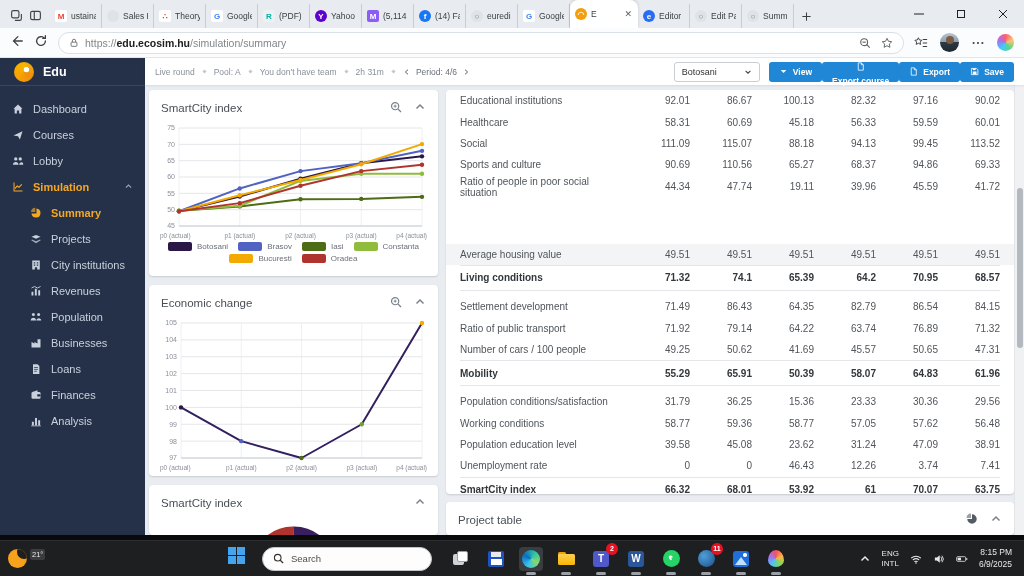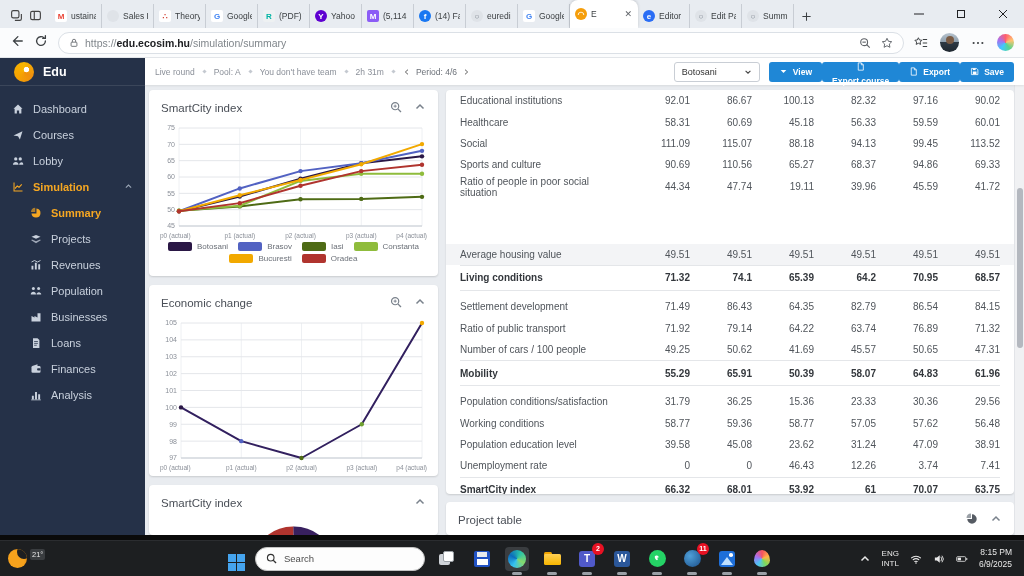--- a/index.html
+++ b/index.html
@@ -102,21 +102,21 @@
   .page-scroll { position:absolute; right:0; top:0; bottom:0; width:10px; background:#f0f1f3; border-left:1px solid #e2e4e8; }
   .page-scroll .thumb { position:absolute; left:2px; top:130px; width:6px; height:160px; background:#b4b8bf; border-radius:3px; }
 
   
   .taskbar { position:absolute; left:0; bottom:0; width:1024px; height:36px; background:#1d1f21;
              border-top:1px solid #2b2d30; display:flex; align-items:center; }
   .weather { display:flex; align-items:flex-start; gap:3px; padding-left:8px; width:70px; }
   .moon { width:19px; height:19px; border-radius:50%; background:radial-gradient(circle at 35% 60%, #f6a21c 55%, #e07b00 100%); position:relative; overflow:hidden; }
   .moon::before { content:""; position:absolute; right:-4px; top:-4px; width:14px; height:14px; border-radius:50%; background:#1d1f21; }
   .weather .temp { font-size:7.5px; color:#e8e8e8; background:#3a3d40; border-radius:2px; padding:1px 2px; }
-  .tb-center { display:flex; align-items:flex-end; gap:10px; position:absolute; left:228px; }
+  .tb-center { display:flex; align-items:flex-start; gap:17px; position:absolute; left:228px; }
   .winlogo { width:17px; height:17px; display:grid; grid-template-columns:8px 8px; grid-template-rows:8px 8px; gap:1px; }
   .winlogo div { background:#45a4ee; }
   .search-pill { width:170px; height:24px; border-radius:12px; background:#fdfdfd; border:1px solid #c4c4c4;
                  display:flex; align-items:center; gap:7px; padding:0 10px; font-size:9.5px; color:#4d4d4d; }
   .search-pill svg { width:11px; height:11px; color:#333; }
   .tb-app { width:24px; height:24px; position:relative; display:flex; align-items:center; justify-content:center; border-radius:4px; }
   .tb-app.active { background:#3a3d40; }
   .tb-app .runbar { position:absolute; bottom:-4px; left:7px; width:10px; height:2.5px; border-radius:2px; background:#9aa0a6; }
   .badge { position:absolute; top:-4px; right:-5px; min-width:12px; height:12px; border-radius:6px; background:#e81123;
            color:#fff; font-size:7px; display:flex; align-items:center; justify-content:center; padding:0 2px; font-weight:bold; }
@@ -316,20 +316,26 @@
                   <path d="M7 6.6V.9A6 6 0 0 0 1.3 6.6z" fill="currentColor" opacity=".65"></path>
                 </svg></span>
               <span>Summary</span>
             </div>
             <div class="nav-item sub">
               <span class="n-ic"><svg viewBox="0 0 16 16" style="width:100%;height:100%">
                   <path d="M8 2.5l6 2.6-6 2.6-6-2.6z" fill="currentColor"></path>
                   <path d="M2.6 8.6L8 11l5.4-2.4 1 .9L8 13.5 1.6 9.5z" fill="currentColor" opacity=".75"></path>
                 </svg></span>
               <span>Projects</span>
+            </div>
+            <div class="nav-item sub">
+              <span class="n-ic"><svg viewBox="0 0 16 16" style="width:100%;height:100%">
+                  <path d="M3 2h10v12H9.5v-3h-3v3H3zM5 4.2h2v1.8H5zm4 0h2v1.8H9zM5 7.2h2V9H5zm4 0h2V9H9z" fill="currentColor" fill-rule="evenodd"></path>
+                </svg></span>
+              <span>City institutions</span>
             </div>
             <div class="nav-item sub">
               <span class="n-ic"><svg viewBox="0 0 16 16" style="width:100%;height:100%">
                   <path d="M2 14V9h2.5v5zm4.5 0V5H9v9zm4.5 0V7h2.5v7z" fill="currentColor"></path>
                   <path d="M2 4l4-2 4 2 4-2" fill="none" stroke="currentColor" stroke-width="1.2"></path>
                 </svg></span>
               <span>Revenues</span>
             </div>
             <div class="nav-item sub">
               <span class="n-ic"><svg viewBox="0 0 16 16" style="width:100%;height:100%">

